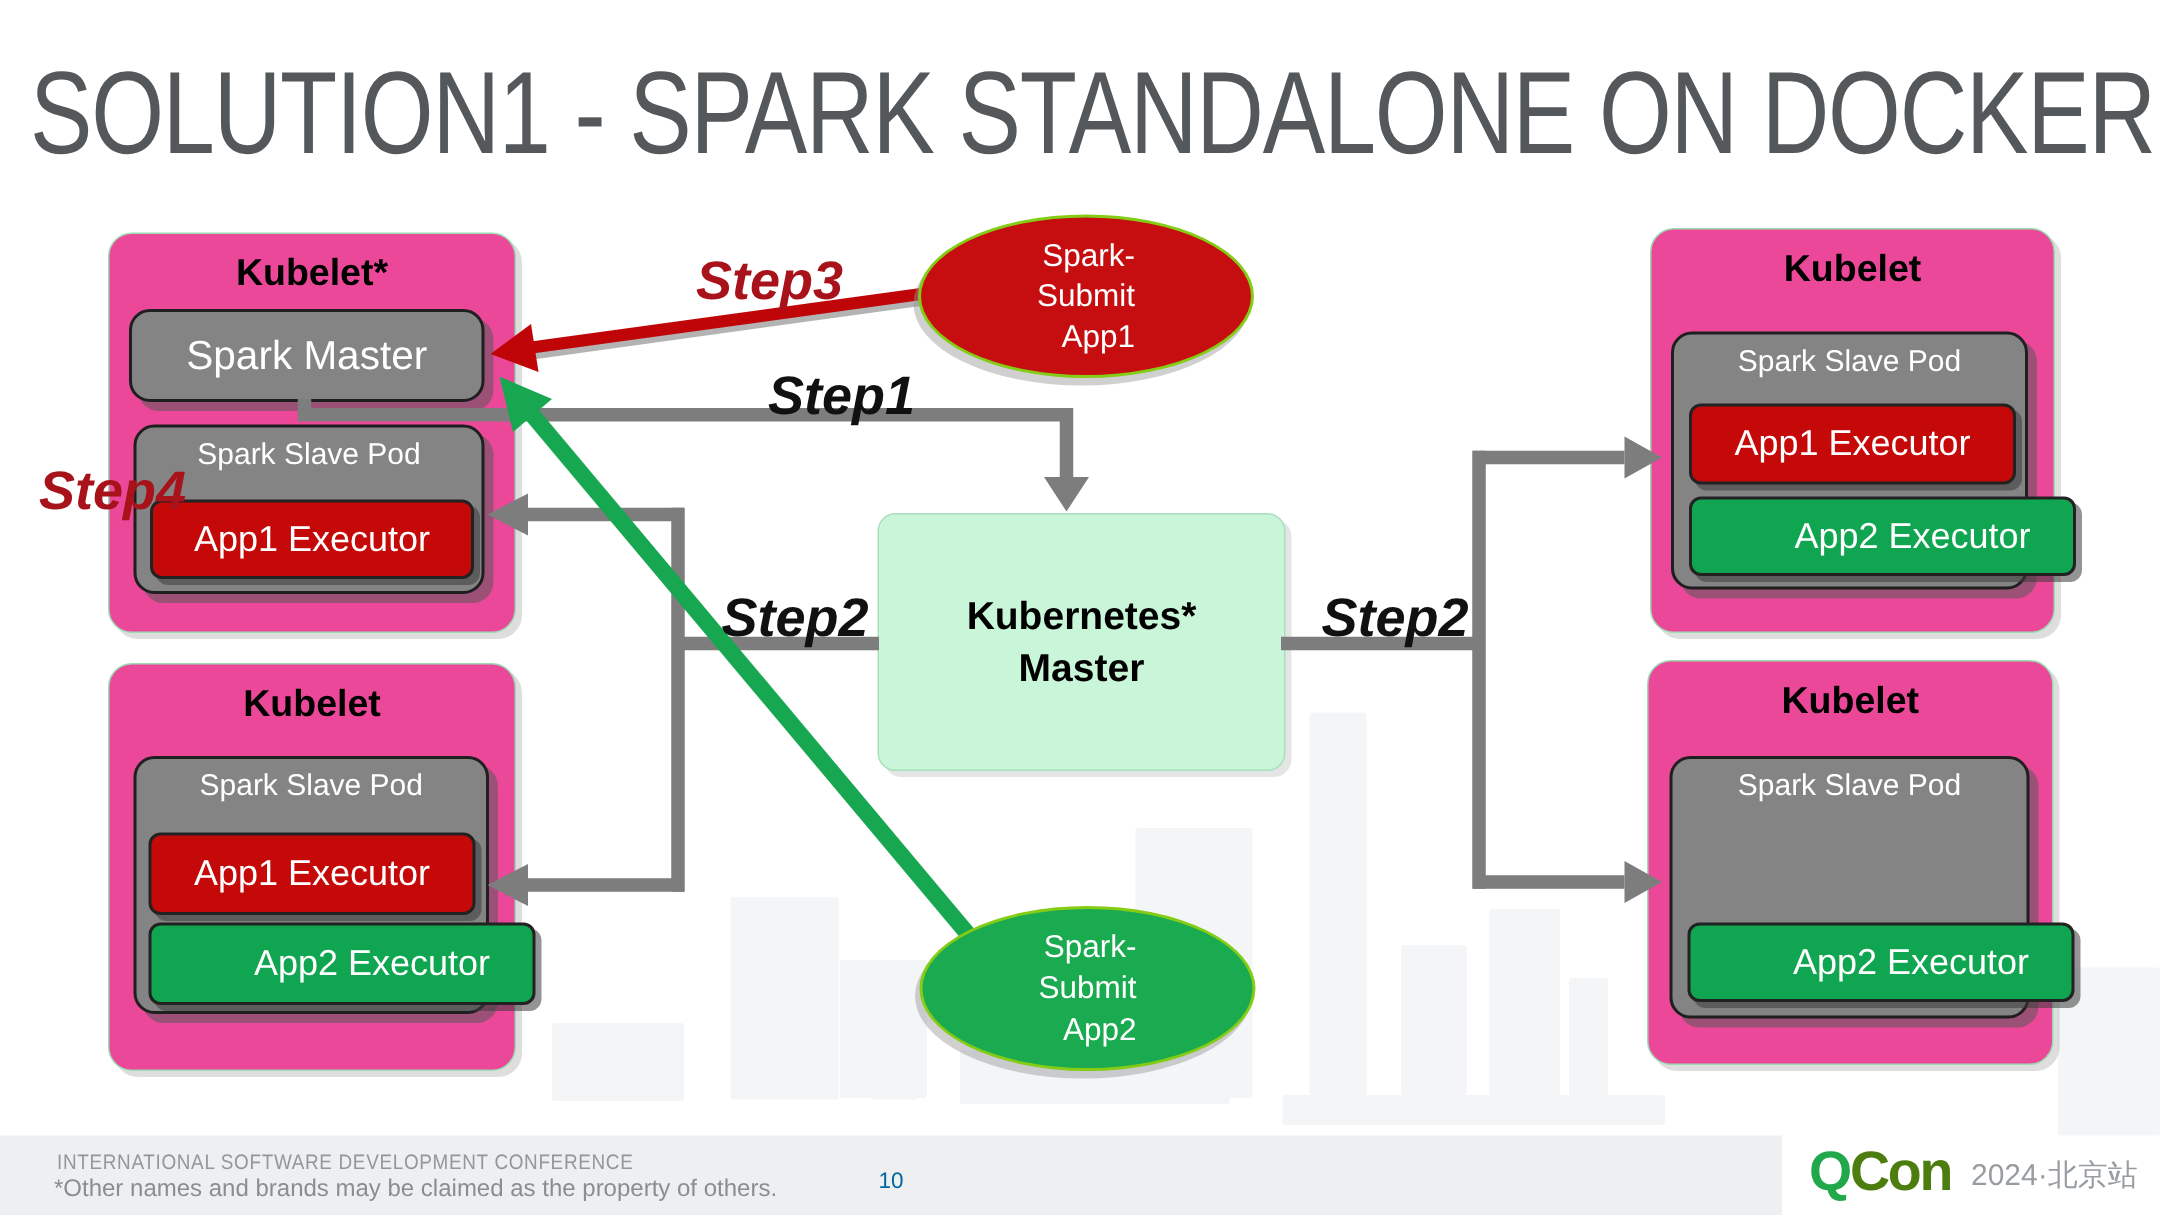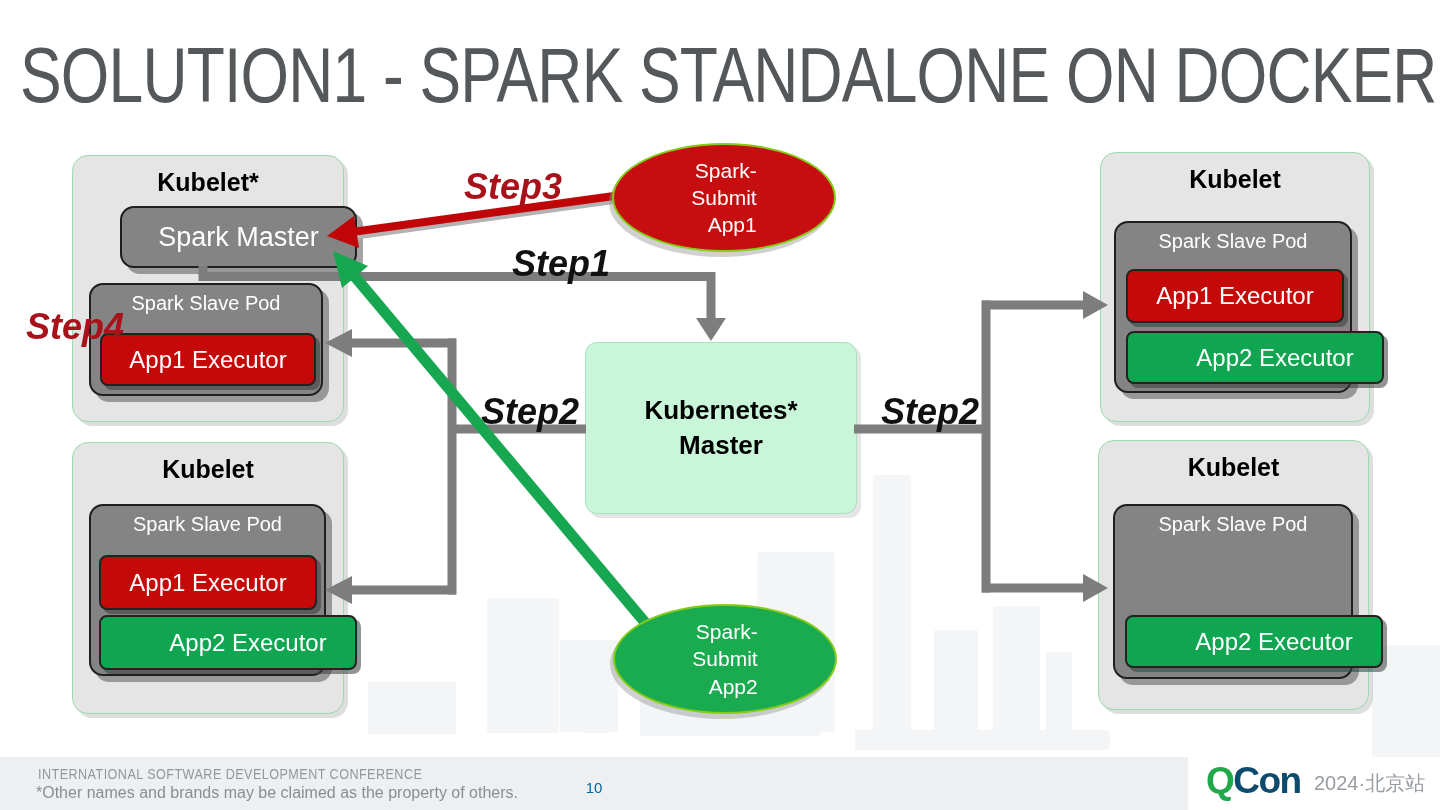--- a/index.html
+++ b/index.html
@@ -5,34 +5,34 @@
   html,body{margin:0;padding:0;background:#ffffff;}
   #slide{position:relative;width:1440px;height:810px;background:#ffffff;overflow:hidden;
          font-family:"Liberation Sans", sans-serif;}
   
   .slide-title{position:absolute;left:20px;top:36px;font-size:78px;font-weight:400;
     color:#54585b;white-space:nowrap;transform:scaleX(0.80);transform-origin:left top;
     letter-spacing:-1px;line-height:1;}
   
   .wm{position:absolute;background:#f3f5f6;border-radius:2px;z-index:0;}
   
-  .kubelet{position:absolute;background:#e5e5e5;border:1px solid #9adbb0;border-radius:16px;
+  .kubelet{position:absolute;background:#ec4899;border:1px solid #9adbb0;border-radius:16px;
     box-shadow:4px 4px 0 rgba(160,160,160,.35);z-index:2;}
   .kubelet-title{position:absolute;top:12px;left:0;width:100%;text-align:center;
     font-size:25px;font-weight:bold;color:#000;}
   .k8s-master{position:absolute;left:585px;top:342px;width:270px;height:170px;
     background:#c9f6d8;border:1px solid #a9dfbd;border-radius:12px;
     box-shadow:4px 4px 0 rgba(170,170,170,.3);z-index:2;
     display:flex;align-items:center;justify-content:center;text-align:center;
     font-size:26px;font-weight:bold;color:#000;white-space:pre-line;line-height:1.35;}
   
   .graybox{position:absolute;background:#848484;border:2px solid #1f1f1f;border-radius:14px;
     box-shadow:6px 6px 0 rgba(90,90,90,.55);}
   .master-box{display:flex;align-items:center;justify-content:center;
-    font-size:27px;color:#fff;margin-left:34px;}
+    font-size:27px;color:#fff;}
   .pod-label{position:absolute;top:7px;left:0;width:100%;text-align:center;
     font-size:20px;color:#fff;}
   .executor{position:absolute;border:2px solid #222;border-radius:8px;
     box-shadow:4px 4px 0 rgba(60,60,60,.55);display:flex;align-items:center;
     justify-content:center;font-size:24px;color:#fff;}
   .exec-red{background:#c50808;}
   .exec-green{background:#0fa551;padding-left:40px;}
   
   .ellipse{position:absolute;border:2px solid #84cc16;border-radius:50%;z-index:4;
     display:flex;align-items:center;justify-content:center;text-align:right;
@@ -48,21 +48,21 @@
   #arrows{position:absolute;left:0;top:0;z-index:3;pointer-events:none;}
   
   .footer{position:absolute;left:0;top:757px;width:1188px;height:53px;background:#edeff1;z-index:2;}
   .footer-conf{position:absolute;left:38px;top:9px;font-size:14px;color:#949799;
     letter-spacing:.5px;transform:scaleX(0.9);transform-origin:left top;white-space:nowrap;}
   .footer-disc{position:absolute;left:36px;top:27px;font-size:16px;color:#8b8e91;white-space:nowrap;}
   .footer-page{position:absolute;left:50%;transform:translateX(-50%);top:22px;
     font-size:15px;color:#0369a1;}
   .qcon{position:absolute;left:1206px;top:3px;font-size:37px;font-weight:bold;letter-spacing:-1.5px;}
   .qcon-q{color:#21a84b;}
-  .qcon-con{color:#0c4a6e;}
+  .qcon-con{color:#4d7c0f;}
   .qcon-year{position:absolute;left:1314px;top:13px;font-size:20px;color:#989da2;white-space:nowrap;}
 </style>
 </head>
 <body>
 
 <div id="slide">
 
   <div class="wm" style="left:873px;top:475px;width:38px;height:262px;"></div>
   <div class="wm" style="left:934px;top:630px;width:44px;height:100px;"></div>
   <div class="wm" style="left:993px;top:606px;width:47px;height:130px;"></div>

